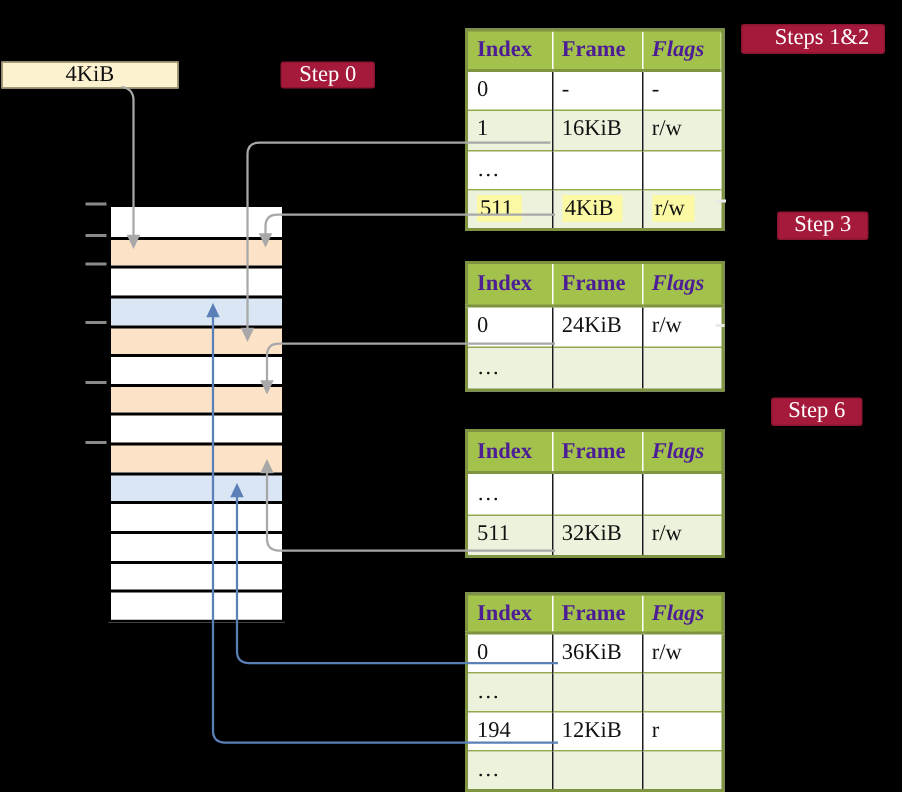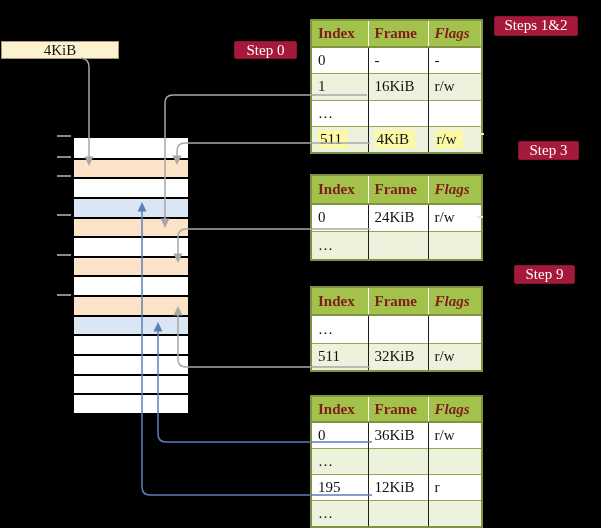--- a/index.html
+++ b/index.html
@@ -12,39 +12,39 @@
   .frame-label{
     left:1px;top:41px;width:116px;height:16px;
     background:#fdf2d0;border:1px solid #a29a78;
     text-align:center;line-height:16px;font-size:15px;color:#111;
   }
   
   .step-label{
     background:#a5193a;border:1px solid #8c1430;border-radius:2px;
     color:#fff;font-size:15px;text-align:center;line-height:16px;
   }
-  #step0 {left:187px;top:41px;width:61px;height:16px;margin-left:47px;}
-  #steps12{left:494px;top:16px;width:82px;height:18px;}
+  #step0 {left:187px;top:41px;width:61px;height:16px;}
+  #steps12{left:494px;top:16px;width:82px;height:18px;padding-left:12px;}
   #step3 {left:518px;top:141px;width:59px;height:17px;}
   #step4 {left:514px;top:265px;width:59px;height:17px;}
   
   .memory-column{
     left:72px;top:136px;width:118px;height:279px;
     border:2px solid #000;background:#fff;box-sizing:border-box;
     display:grid;grid-template-rows:repeat(14,1fr);
   }
   .memory-cell{box-sizing:border-box;}
   .memory-cell + .memory-cell{border-top:2px solid #000;}
   
   table.pt{
     position:absolute;left:310px;border-collapse:collapse;table-layout:fixed;
     width:171px;border:2px solid #7f9440;background:#fff;
   }
   table.pt th{
-    background:#a3c24b;color:#7f1d1d;font-weight:bold;font-size:15px;
+    background:#a3c24b;color:#4c1d95;font-weight:bold;font-size:15px;
     text-align:left;padding:0 0 0 6px;border-right:1px solid #fff;
     border-bottom:2px solid #7f9440;
   }
   table.pt th:last-child{border-right:none;font-style:italic;}
   table.pt td{
     font-size:15px;color:#111;text-align:left;padding:0 0 0 6px;
     border-right:1px solid #1c1c1c;border-top:1.5px solid #93a94e;
     overflow:hidden;white-space:nowrap;
   }
   table.pt td:last-child{border-right:none;}
@@ -55,21 +55,21 @@
 </head>
 <body>
 
 <div class="canvas">
 
   <div class="abs frame-label">4KiB</div>
 
   <div class="abs step-label" id="step0">Step 0</div>
   <div class="abs step-label" id="steps12">Steps 1&amp;2</div>
   <div class="abs step-label" id="step3">Step 3</div>
-  <div class="abs step-label" id="step4">Step 9</div>
+  <div class="abs step-label" id="step4">Step 6</div>
 
   <div class="abs memory-column">
       <div class="memory-cell" style="background: rgb(255, 255, 255);"></div>
       <div class="memory-cell" style="background: rgb(252, 227, 200);"></div>
       <div class="memory-cell" style="background: rgb(255, 255, 255);"></div>
       <div class="memory-cell" style="background: rgb(218, 230, 243);"></div>
       <div class="memory-cell" style="background: rgb(252, 227, 200);"></div>
       <div class="memory-cell" style="background: rgb(255, 255, 255);"></div>
       <div class="memory-cell" style="background: rgb(252, 227, 200);"></div>
       <div class="memory-cell" style="background: rgb(255, 255, 255);"></div>
@@ -188,21 +188,21 @@
             <td>0</td>
             <td>36KiB</td>
             <td>r/w</td>
           </tr>
           <tr class="shaded" style="height: 26.25px;">
             <td>…</td>
             <td></td>
             <td></td>
           </tr>
           <tr style="height: 26.25px;">
-            <td>195</td>
+            <td>194</td>
             <td>12KiB</td>
             <td>r</td>
           </tr>
           <tr class="shaded" style="height: 26.25px;">
             <td>…</td>
             <td></td>
             <td></td>
           </tr>
         </tbody>
       </table>

